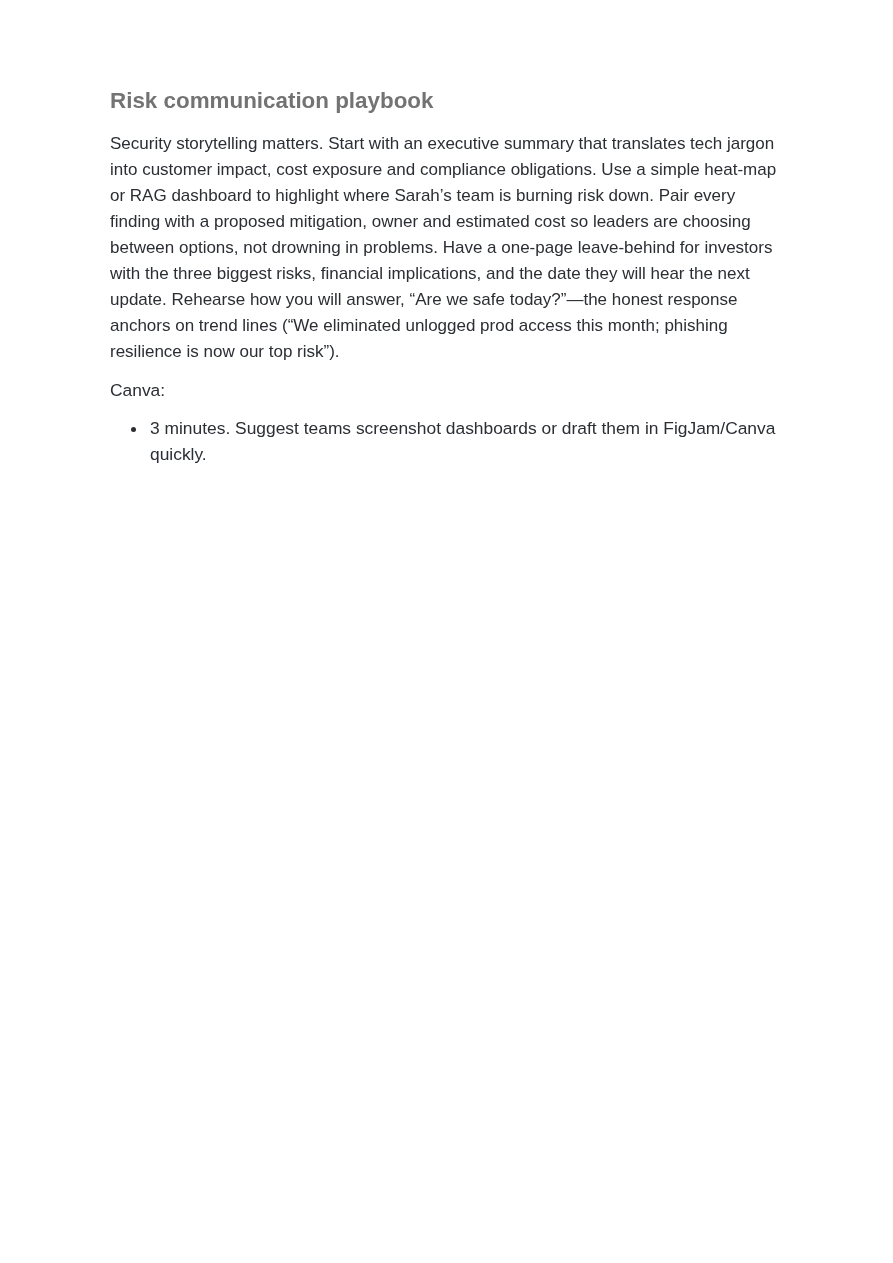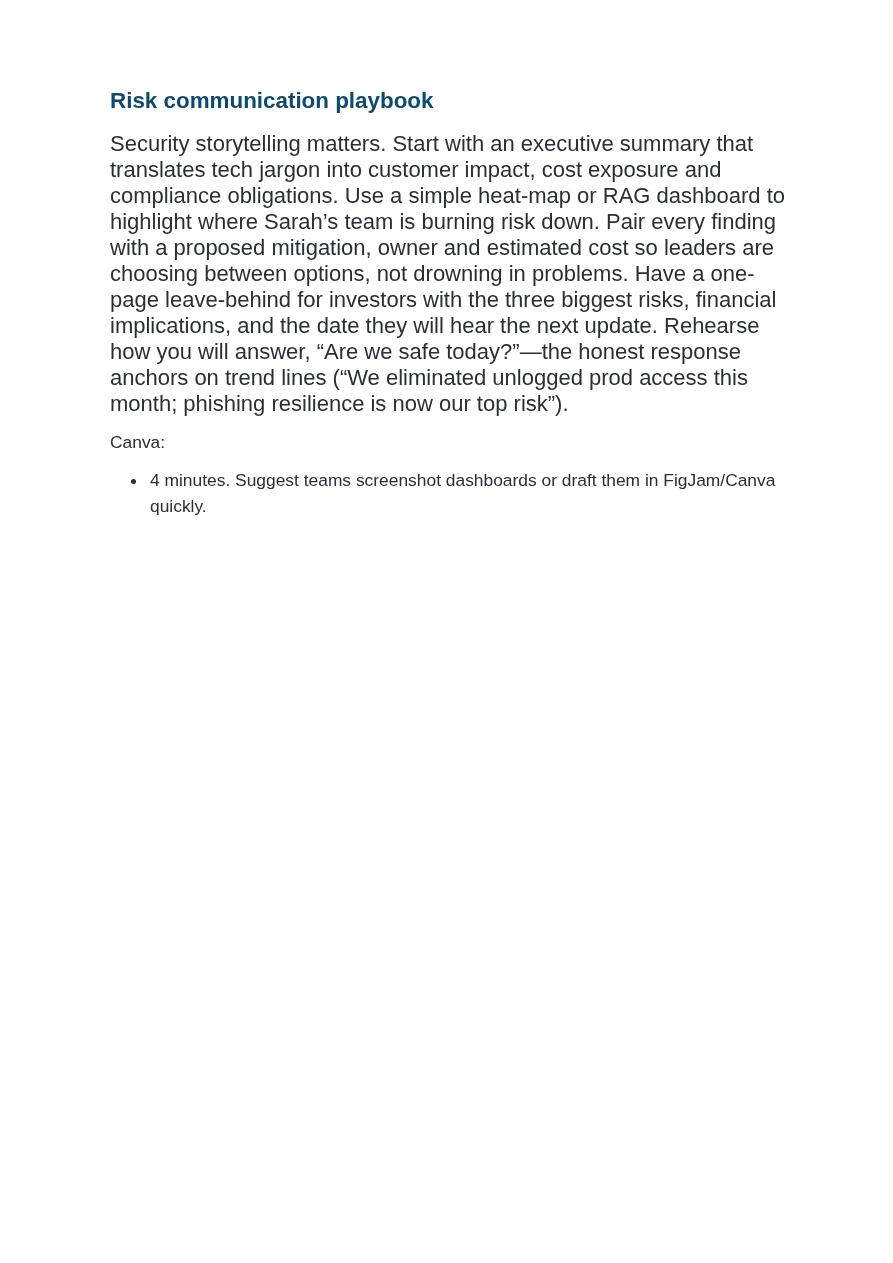--- a/index.html
+++ b/index.html
@@ -17,24 +17,24 @@
   .doc {
     padding: 87px 107px 0 110px;
     width: 676px;
     box-sizing: content-box;
   }
   .doc-title {
     font-size: 22.4px;
     line-height: 28px;
     font-weight: 700;
     margin: 0 0 16px 0;
-    color: #0c4a6e;
+    color: #737373;
   }
   .body-text {
-    font-size: 22px;
+    font-size: 17px;
     line-height: 26px;
     margin: 0 0 12px 0;
   }
   .note-label {
     font-size: 17.4px;
     line-height: 26px;
     margin: 0 0 12px 0;
   }
   .note-list {
     margin: 12px 0 0 0;
@@ -51,15 +51,15 @@
 <body>
 
 <main class="doc">
   <h1 class="doc-title">Risk communication playbook</h1>
 
   <p class="body-text">Security storytelling matters. Start with an executive summary that translates tech jargon into customer impact, cost exposure and compliance obligations. Use a simple heat-map or RAG dashboard to highlight where Sarah’s team is burning risk down. Pair every finding with a proposed mitigation, owner and estimated cost so leaders are choosing between options, not drowning in problems. Have a one-page leave-behind for investors with the three biggest risks, financial implications, and the date they will hear the next update. Rehearse how you will answer, “Are we safe today?”—the honest response anchors on trend lines (“We eliminated unlogged prod access this month; phishing resilience is now our top risk”).</p>
 
   <p class="note-label">Canva:</p>
 
   <ul class="note-list">
-    <li>4 minutes. Suggest teams screenshot dashboards or draft them in FigJam/Canva quickly.</li>
+    <li>3 minutes. Suggest teams screenshot dashboards or draft them in FigJam/Canva quickly.</li>
   </ul>
 </main>
 
 </body></html>

